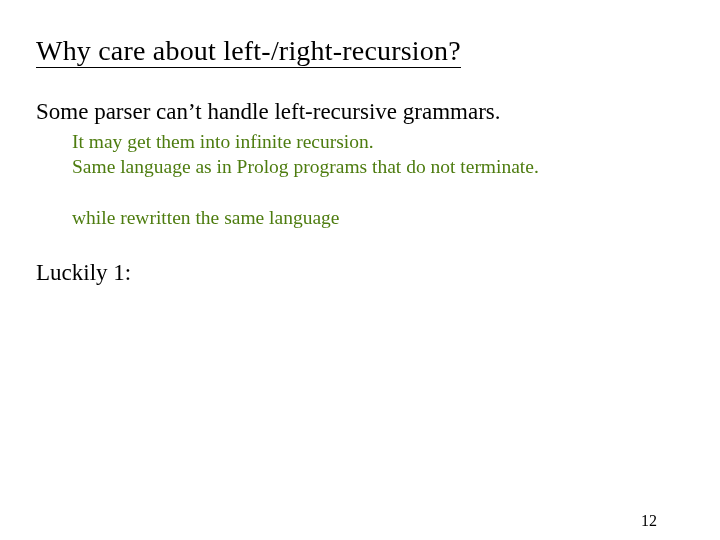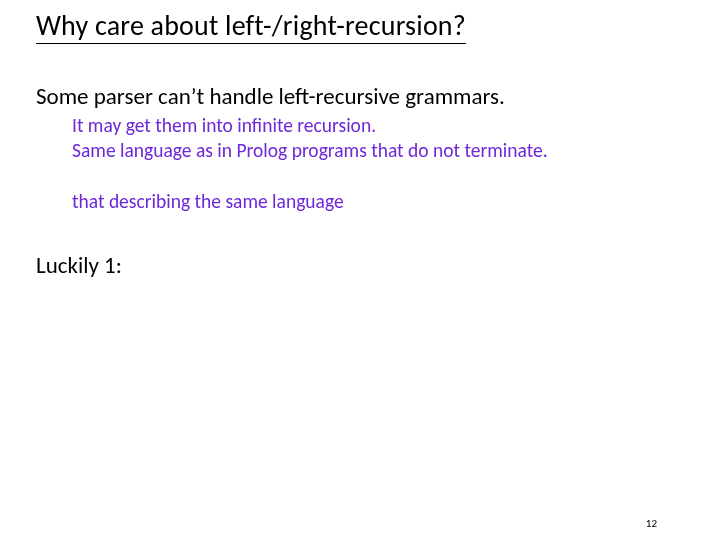--- a/index.html
+++ b/index.html
@@ -10,77 +10,78 @@
     background: #ffffff;
     font-family: "Calibri", "Segoe UI", "Candara", "Trebuchet MS", sans-serif;
     color: #000;
     overflow: hidden;
   }
   .slide {
     position: relative;
     width: 660px;
     height: 540px;
     box-sizing: border-box;
-    padding: 8px 0 0 36px;
+    padding: 35px 0 0 36px;
+    font-family: Liberation Serif, serif;
   }
   .title {
     font-size: 28px;
     font-weight: 400;
     color: #000;
     border-bottom: 1px solid #000;
     display: inline-block;
     padding-bottom: 0px;
     margin-bottom: 28px;
     letter-spacing: 0.2px;
   }
   .body {
     padding-right: 30px;
   }
   .point {
     font-size: 23px;
     font-weight: 400;
     color: #000;
-    margin-top: 10px;
+    margin-top: 2px;
     margin-bottom: 2px;
     line-height: 1.25;
   }
   .sub {
     font-size: 19.5px;
     font-weight: 400;
-    color: #6d28d9;
+    color: #4d7c0f;
     margin-left: 36px;
     line-height: 1.3;
   }
   .gap {
     height: 26px;
   }
   .pgnum {
     position: absolute;
     bottom: 10px;
     right: 3px;
-    font-size: 11px;
+    font-size: 16px;
     color: #000;
   }
 </style>
 </head>
 <body>
 
 <div class="slide">
 
   <div class="title">Why care about left-/right-recursion?</div>
 
   <div class="body">
 
     <div class="point">Some parser can’t handle left-recursive grammars.</div>
     <div class="sub">It may get them into infinite recursion.</div>
     <div class="sub">Same language as in Prolog programs that do not terminate.</div>
 
     <div class="gap"></div>
 
-    <div class="sub">that describing the same language</div>
+    <div class="sub">while rewritten the same language</div>
 
     <div class="gap"></div>
 
     <div class="point">Luckily 1:</div>
 
   </div>
 
   <div class="pgnum">12</div>
 </div>
 

